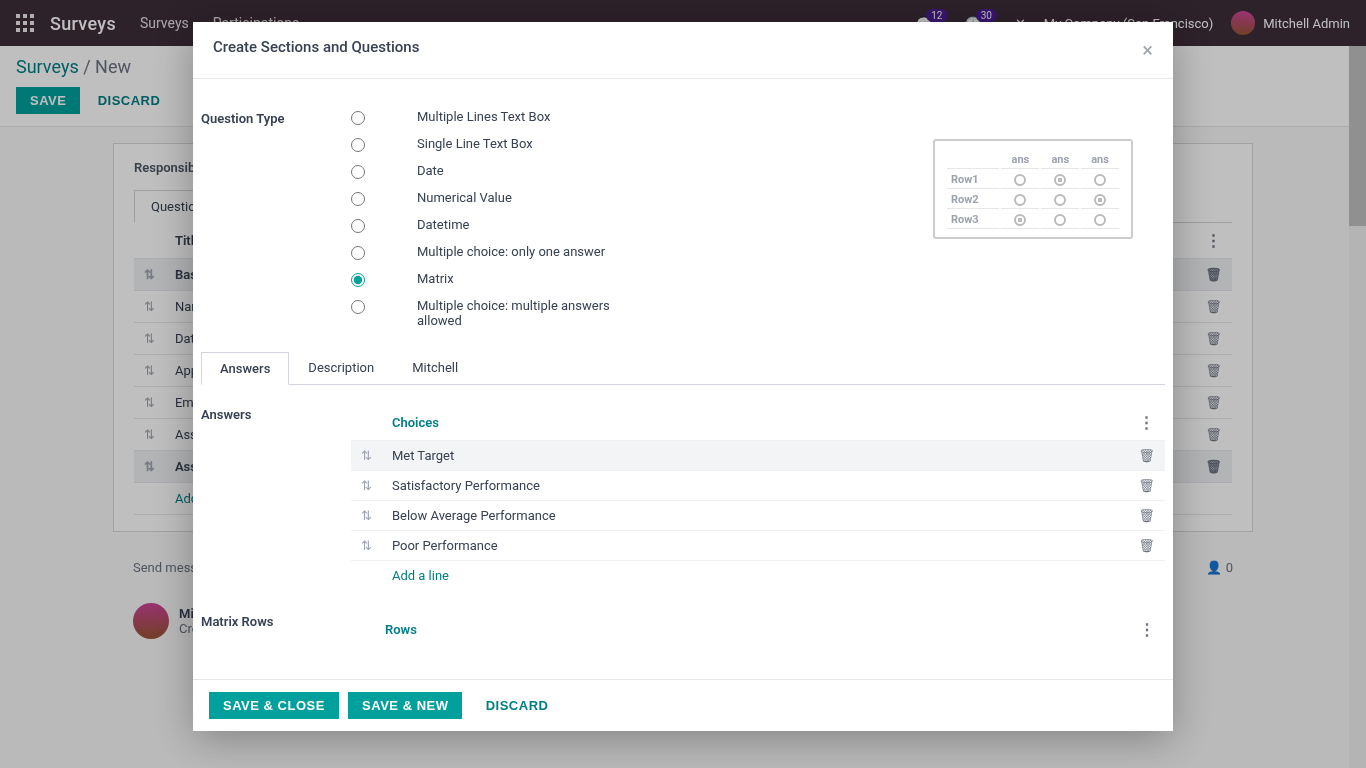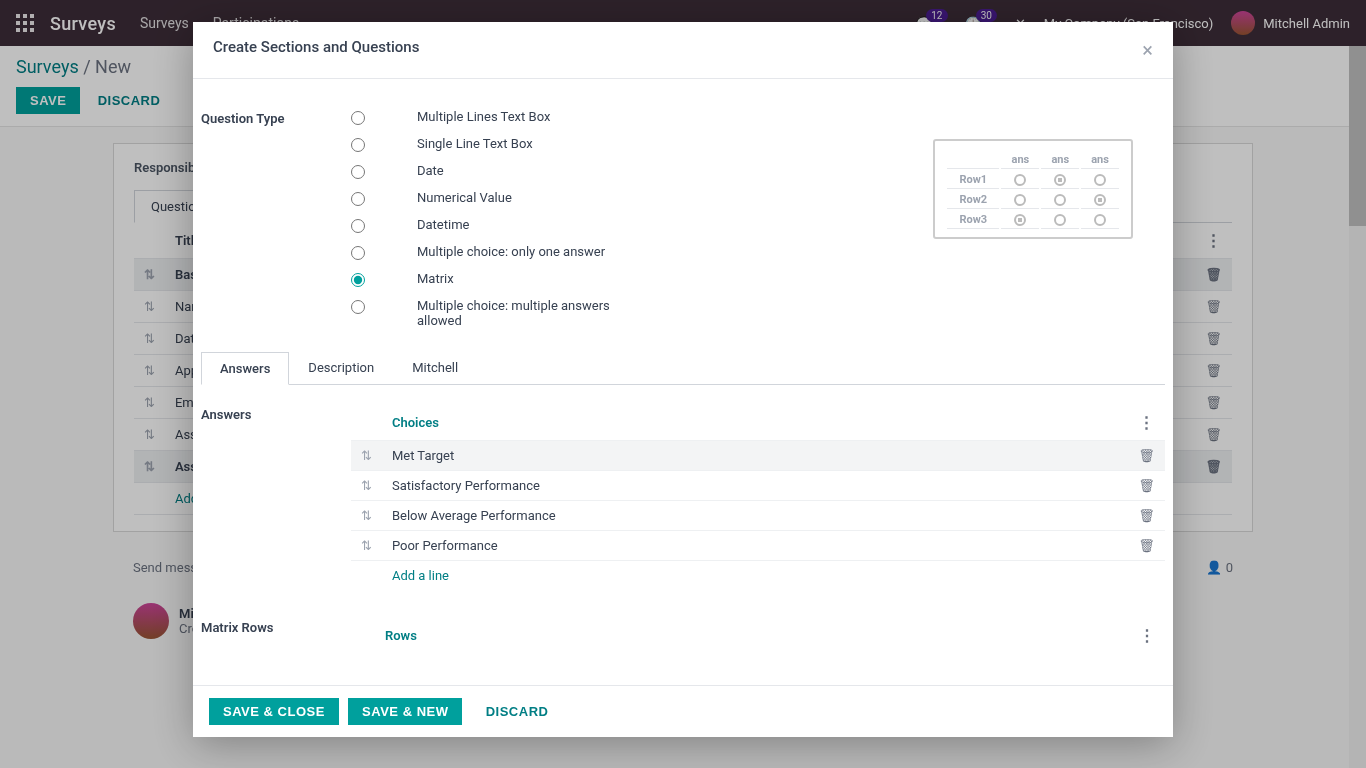--- a/index.html
+++ b/index.html
@@ -53,21 +53,21 @@
 .form-row { display: flex; margin-bottom: 12px; }
 .form-label { width: 150px; font-weight: 600; font-size: 13px; color: #374151; padding-top: 2px; }
 .form-field { flex: 1; }
 .radio-list label { display: flex; align-items: flex-start; margin-bottom: 11px; font-size: 13px; color: #374151; cursor: pointer; gap: 42px; }
 .radio-list input[type=radio] { margin-right: 10px; margin-top: 2px; accent-color: #00a09d; width: 14px; height: 14px; }
 .radio-list .radio-text { max-width: 220px; }
 
 .preview-box { position: absolute; right: 40px; top: 60px; width: 200px; height: 100px; border: 2px solid #ccc; border-radius: 3px; padding: 8px 10px; }
 .preview-box table { width: 100%; font-size: 11px; color: #9ca3af; font-weight: bold; }
 .preview-box td { text-align: center; padding: 2px 4px; border-bottom: 1px solid #e5e7eb; }
-.preview-box td:first-child { text-align: center; }
+.preview-box td:first-child { text-align: left; }
 .preview-box .rdot { width: 12px; height: 12px; border: 2px solid #bbb; border-radius: 50%; display: inline-block; vertical-align: middle; }
 .preview-box .rdot.sel { background: radial-gradient(#bbb 40%, transparent 45%); }
 
 .modal-tabs { display: flex; border-bottom: 1px solid #d1d5db; margin: 12px 0 20px; }
 .modal-tabs .tab { padding: 8px 18px; }
 .modal-tabs .tab.active { font-weight: 500; }
 
 .ans-table { width: 100%; border-collapse: collapse; }
 .ans-table th { text-align: left; padding: 8px 10px; font-weight: 600; color: #017e84; font-size: 13px; }
 .ans-table td { padding: 7px 10px; border-top: 1px solid #eef0f2; font-size: 13px; }
@@ -304,21 +304,21 @@
           <tr>
                 <td></td>
                 <td><span class="add-link">Add a line</span></td>
                 <td></td>
               </tr>
         </tbody>
           </table>
       </div>
     </div>
 
-    <div class="form-row" style="margin-top:28px">
+    <div class="form-row" style="margin-top:22px">
       <div class="form-label">Matrix Rows</div>
       <div class="form-field">
         <table class="ans-table">
           <tbody>
               <tr>
                 <th style="width:24px"></th>
                 <th>Rows</th>
                 <th style="width:28px"><span class="kebab">⋮</span></th>
               </tr>
         </tbody>

